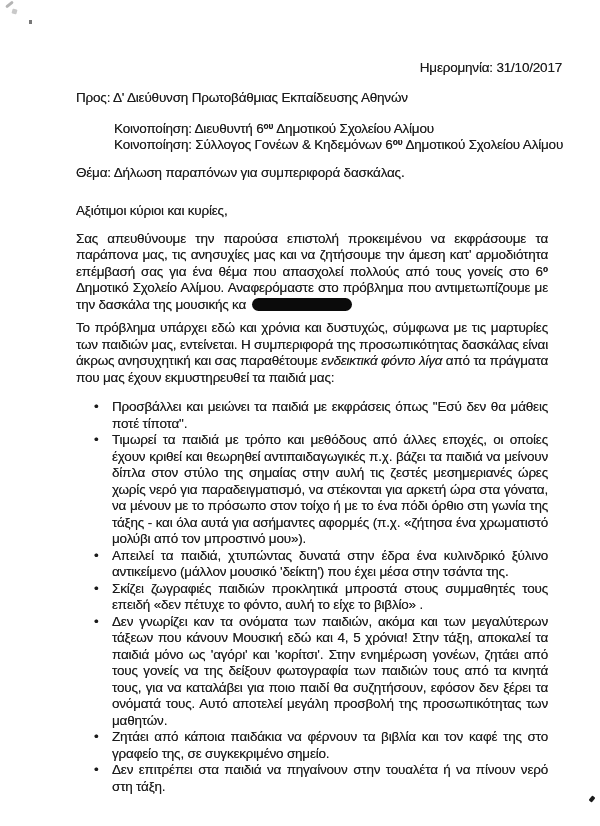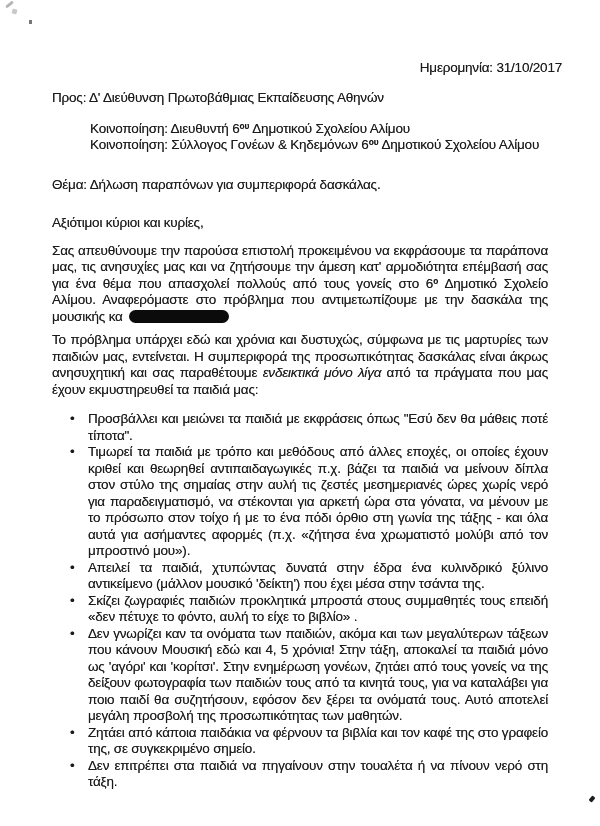--- a/index.html
+++ b/index.html
@@ -10,37 +10,37 @@
     height: 826px;
     background: #ffffff;
     overflow: hidden;
     font-family: "Liberation Sans", "DejaVu Sans", sans-serif;
     font-size: 13.5px;
     line-height: 16.5px;
     letter-spacing: -0.2px;
     color: #1b1b1b;
     text-shadow: 0 0 0.4px rgba(0,0,0,.55);
     box-sizing: border-box;
-    padding: 90px 52px 0 52px;
+    padding: 90px 52px 0 76px;
   }
   
   .artifact { position: absolute; background: #777; pointer-events: none; }
   .a1 { left: 5px;  top: 3px;  width: 9px; height: 3px; transform: rotate(-38deg); opacity: .55; border-radius: 2px; }
   .a2 { left: 12px; top: 9px;  width: 5px; height: 5px; opacity: .4; border-radius: 1px; transform: rotate(15deg); }
   .a3 { left: 29px; top: 20px; width: 3px; height: 4px; background: #555; opacity: .8; }
   .a4 { left: 590px; top: 796px; width: 4px; height: 6px; background: #1c1c1c; transform: rotate(38deg); border-radius: 1px; }
 
   .date-line { position: absolute; top: 60px; right: 38px; white-space: nowrap; }
 
   .recipients div { white-space: nowrap; }
   .cc-block { margin-top: 14px; margin-left: 38px; }
   .cc-block div { white-space: nowrap; }
   sup { font-size: 0.62em; line-height: 0; vertical-align: 0.5em; letter-spacing: 0; font-weight: bold; }
 
-  .subject { margin-top: 23px; }
+  .subject { margin-top: 11px; }
   .salutation { margin-top: 22px; }
 
   p.body { margin: 11px 0 0 0; text-align: justify; }
   p.body.second { margin-top: 7px; }
   em { font-style: italic; }
 
   .redaction {
     display: inline-block;
     width: 100px;
     height: 13px;
@@ -88,21 +88,21 @@
     <div><span>Κοινοποίηση: Διευθυντή 6</span><sup>ου</sup><span> Δημοτικού Σχολείου Αλίμου</span></div>
     <div><span>Κοινοποίηση: Σύλλογος Γονέων &amp; Κηδεμόνων 6</span><sup>ου</sup><span> Δημοτικού Σχολείου Αλίμου</span></div>
   </div>
 
   <div class="subject">Θέμα: Δήλωση παραπόνων για συμπεριφορά δασκάλας.</div>
 
   <div class="salutation">Αξιότιμοι κύριοι και κυρίες,</div>
 
   <p class="body"><span>Σας απευθύνουμε την παρούσα επιστολή προκειμένου να εκφράσουμε τα παράπονα μας, τις ανησυχίες μας και να ζητήσουμε την άμεση κατ' αρμοδιότητα επέμβασή σας για ένα θέμα που απασχολεί πολλούς από τους γονείς στο 6</span><sup>ο</sup><span> Δημοτικό Σχολείο Αλίμου. Αναφερόμαστε στο πρόβλημα που αντιμετωπίζουμε με την δασκάλα της μουσικής κα</span><span class="redaction"></span></p>
 
-  <p class="body second"><span>Το πρόβλημα υπάρχει εδώ και χρόνια και δυστυχώς, σύμφωνα με τις μαρτυρίες των παιδιών μας, εντείνεται. Η συμπεριφορά της προσωπικότητας δασκάλας είναι άκρως ανησυχητική και σας παραθέτουμε </span><em>ενδεικτικά μόνο λίγα</em><span> από τα πράγματα που μας έχουν εκμυστηρευθεί τα παιδιά μας:</span></p>
+  <p class="body second"><span>Το πρόβλημα υπάρχει εδώ και χρόνια και δυστυχώς, σύμφωνα με τις μαρτυρίες των παιδιών μας, εντείνεται. Η συμπεριφορά της προσωπικότητας δασκάλας είναι άκρως ανησυχητική και σας παραθέτουμε </span><em>ενδεικτικά φόντο λίγα</em><span> από τα πράγματα που μας έχουν εκμυστηρευθεί τα παιδιά μας:</span></p>
 
   <ul class="complaints">
     <li><span>Προσβάλλει και μειώνει τα παιδιά με εκφράσεις όπως "Εσύ δεν θα μάθεις ποτέ τίποτα".</span></li>
     <li><span>Τιμωρεί τα παιδιά με τρόπο και μεθόδους από άλλες εποχές, οι οποίες έχουν κριθεί και θεωρηθεί αντιπαιδαγωγικές π.χ. βάζει τα παιδιά να μείνουν δίπλα στον στύλο της σημαίας στην αυλή τις ζεστές μεσημεριανές ώρες χωρίς νερό για παραδειγματισμό, να στέκονται για αρκετή ώρα στα γόνατα, να μένουν με το πρόσωπο στον τοίχο ή με το ένα πόδι όρθιο στη γωνία της τάξης - και όλα αυτά για ασήμαντες αφορμές (π.χ. «ζήτησα ένα χρωματιστό μολύβι από τον μπροστινό μου»).</span></li>
     <li><span>Απειλεί τα παιδιά, χτυπώντας δυνατά στην έδρα ένα κυλινδρικό ξύλινο αντικείμενο (μάλλον μουσικό 'δείκτη') που έχει μέσα στην τσάντα της.</span></li>
     <li><span>Σκίζει ζωγραφιές παιδιών προκλητικά μπροστά στους συμμαθητές τους επειδή «δεν πέτυχε το φόντο, αυλή το είχε το βιβλίο» .</span></li>
     <li><span>Δεν γνωρίζει καν τα ονόματα των παιδιών, ακόμα και των μεγαλύτερων τάξεων που κάνουν Μουσική εδώ και 4, 5 χρόνια! Στην τάξη, αποκαλεί τα παιδιά μόνο ως 'αγόρι' και 'κορίτσι'. Στην ενημέρωση γονέων, ζητάει από τους γονείς να της δείξουν φωτογραφία των παιδιών τους από τα κινητά τους, για να καταλάβει για ποιο παιδί θα συζητήσουν, εφόσον δεν ξέρει τα ονόματά τους. Αυτό αποτελεί μεγάλη προσβολή της προσωπικότητας των μαθητών.</span></li>
     <li><span>Ζητάει από κάποια παιδάκια να φέρνουν τα βιβλία και τον καφέ της στο γραφείο της, σε συγκεκριμένο σημείο.</span></li>
     <li><span>Δεν επιτρέπει στα παιδιά να πηγαίνουν στην τουαλέτα ή να πίνουν νερό στη τάξη.</span></li>
   </ul>

